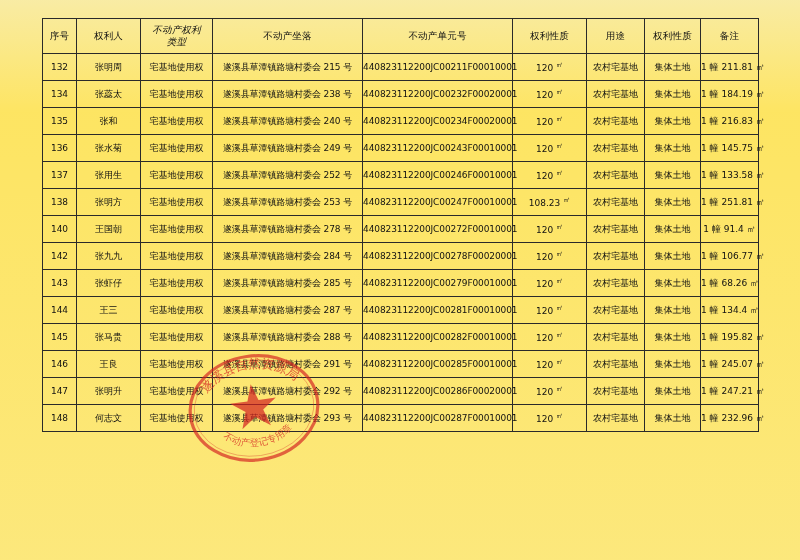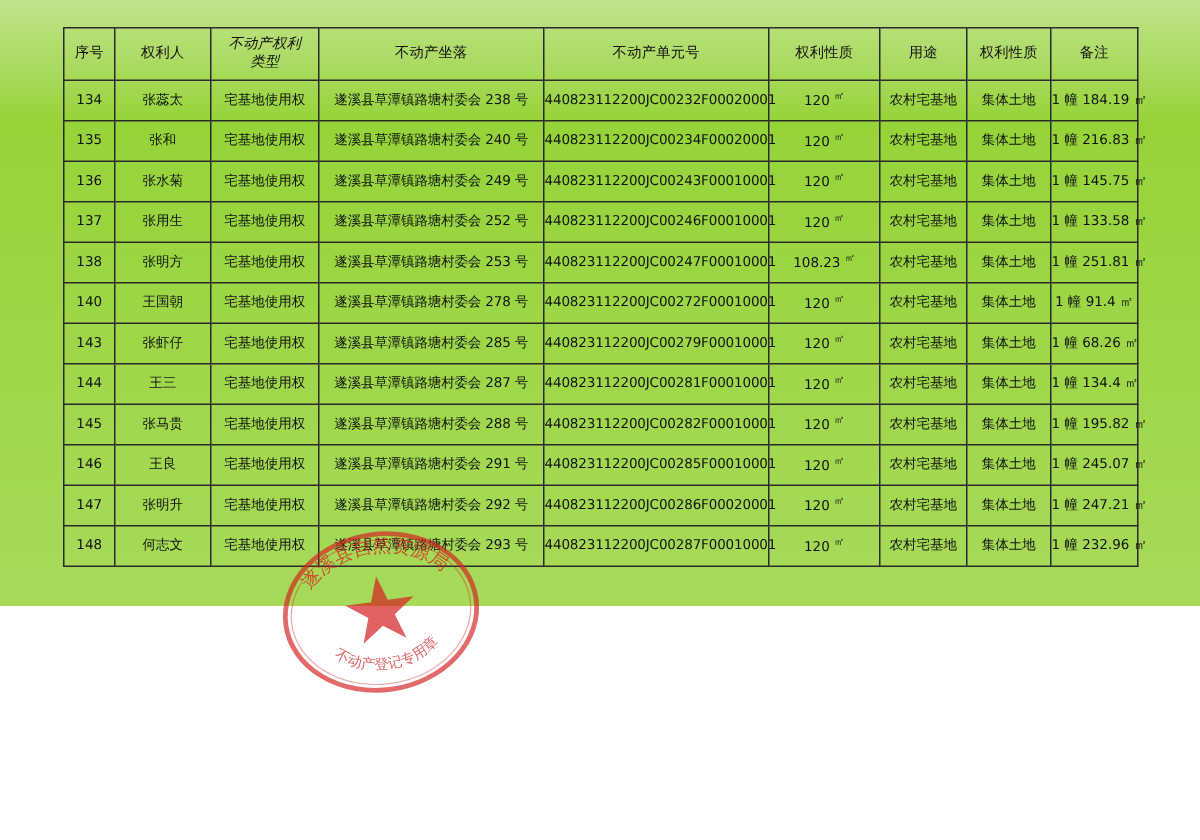--- a/index.html
+++ b/index.html
@@ -9,22 +9,22 @@
   body {
     width: 800px;
     height: 560px;
     background: #ffffff;
     font-family: "DejaVu Sans", "Liberation Sans", sans-serif;
     overflow: hidden;
   }
   .page {
     position: relative;
     width: 800px;
-    height: 404px;
-    background: #84cc16;
+    height: 560px;
+    background: #fde047;
   }
   .paper-tint {
     position: absolute;
     inset: 0;
     background:
       linear-gradient(180deg, rgba(245,245,240,0.55) 0%, rgba(255,255,255,0.15) 20%, rgba(250,250,246,0.3) 100%);
     pointer-events: none;
   }
   table.reg {
     position: absolute;
@@ -120,20 +120,31 @@
         <th>不动产坐落</th>
         <th>不动产单元号</th>
         <th>权利性质</th>
         <th>用途</th>
         <th>权利性质</th>
         <th>备注</th>
       </tr>
     </thead>
     <tbody id="tbody">
         <tr>
+          <td class="cell-num">132</td>
+          <td class="cell-txt">张明周</td>
+          <td class="cell-small">宅基地使用权</td>
+          <td class="cell-loc">遂溪县草潭镇路塘村委会 215 号</td>
+          <td class="cell-unit">440823112200JC00211F00010001</td>
+          <td class="cell-num"><span>120</span> <span class="unit-sup">㎡</span></td>
+          <td class="cell-small">农村宅基地</td>
+          <td class="cell-small">集体土地</td>
+          <td class="cell-small">1 幢 211.81 ㎡</td>
+        </tr>
+        <tr>
           <td class="cell-num">134</td>
           <td class="cell-txt">张蕊太</td>
           <td class="cell-small">宅基地使用权</td>
           <td class="cell-loc">遂溪县草潭镇路塘村委会 238 号</td>
           <td class="cell-unit">440823112200JC00232F00020001</td>
           <td class="cell-num"><span>120</span> <span class="unit-sup">㎡</span></td>
           <td class="cell-small">农村宅基地</td>
           <td class="cell-small">集体土地</td>
           <td class="cell-small">1 幢 184.19 ㎡</td>
         </tr>
@@ -184,20 +195,31 @@
         <tr>
           <td class="cell-num">140</td>
           <td class="cell-txt">王国朝</td>
           <td class="cell-small">宅基地使用权</td>
           <td class="cell-loc">遂溪县草潭镇路塘村委会 278 号</td>
           <td class="cell-unit">440823112200JC00272F00010001</td>
           <td class="cell-num"><span>120</span> <span class="unit-sup">㎡</span></td>
           <td class="cell-small">农村宅基地</td>
           <td class="cell-small">集体土地</td>
           <td class="cell-small">1 幢 91.4 ㎡</td>
+        </tr>
+        <tr>
+          <td class="cell-num">142</td>
+          <td class="cell-txt">张九九</td>
+          <td class="cell-small">宅基地使用权</td>
+          <td class="cell-loc">遂溪县草潭镇路塘村委会 284 号</td>
+          <td class="cell-unit">440823112200JC00278F00020001</td>
+          <td class="cell-num"><span>120</span> <span class="unit-sup">㎡</span></td>
+          <td class="cell-small">农村宅基地</td>
+          <td class="cell-small">集体土地</td>
+          <td class="cell-small">1 幢 106.77 ㎡</td>
         </tr>
         <tr>
           <td class="cell-num">143</td>
           <td class="cell-txt">张虾仔</td>
           <td class="cell-small">宅基地使用权</td>
           <td class="cell-loc">遂溪县草潭镇路塘村委会 285 号</td>
           <td class="cell-unit">440823112200JC00279F00010001</td>
           <td class="cell-num"><span>120</span> <span class="unit-sup">㎡</span></td>
           <td class="cell-small">农村宅基地</td>
           <td class="cell-small">集体土地</td>

